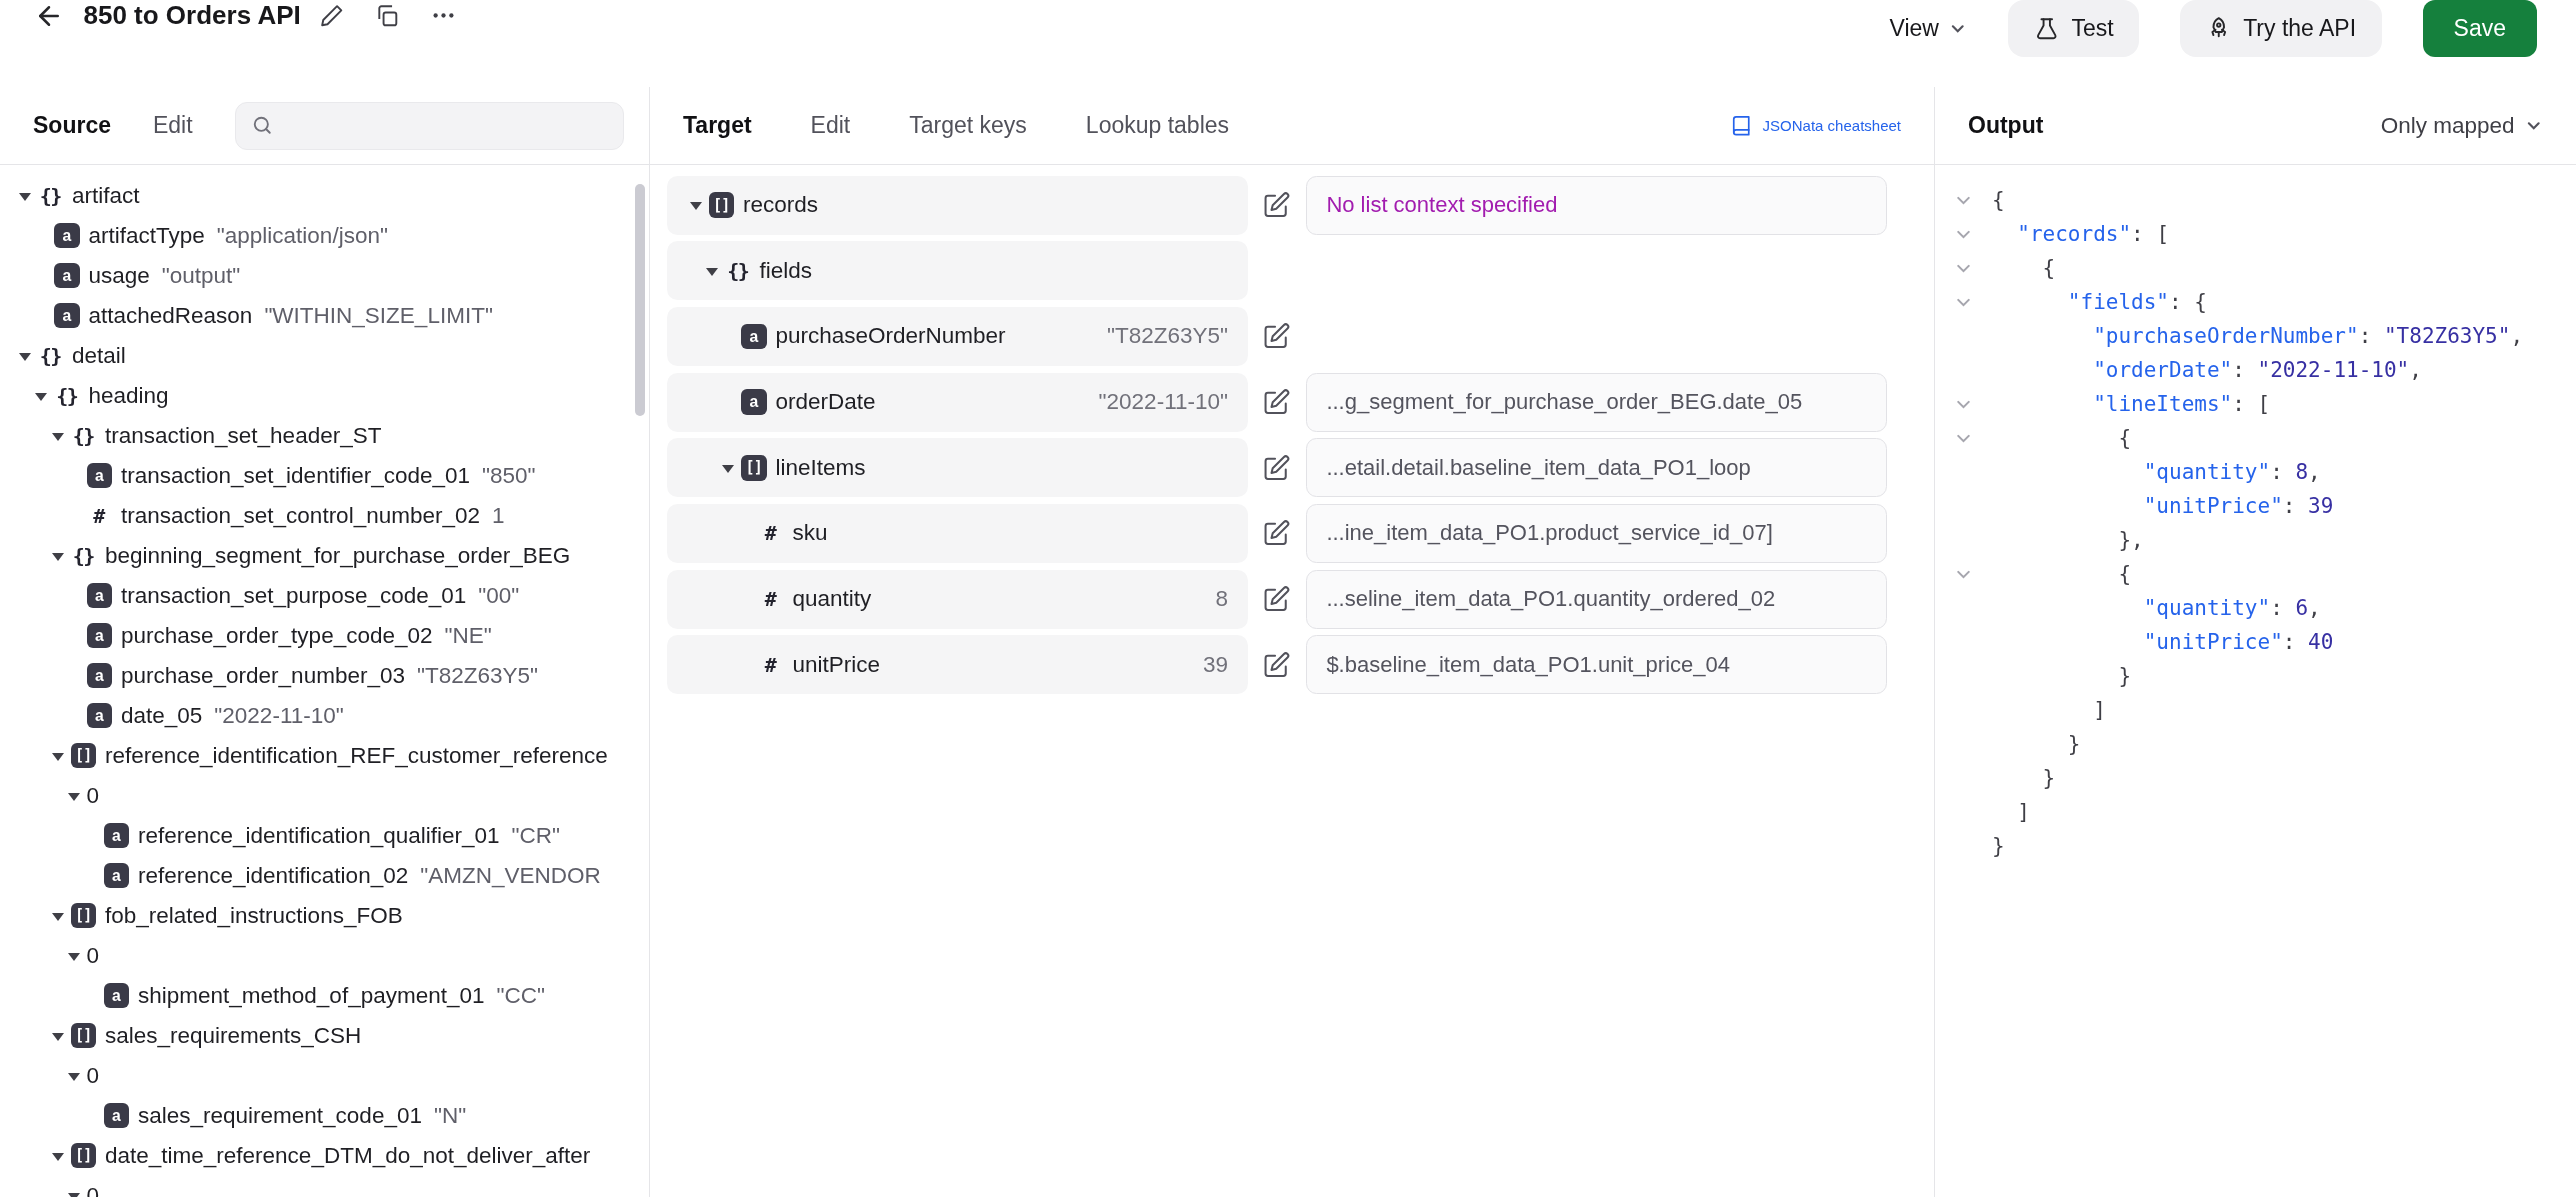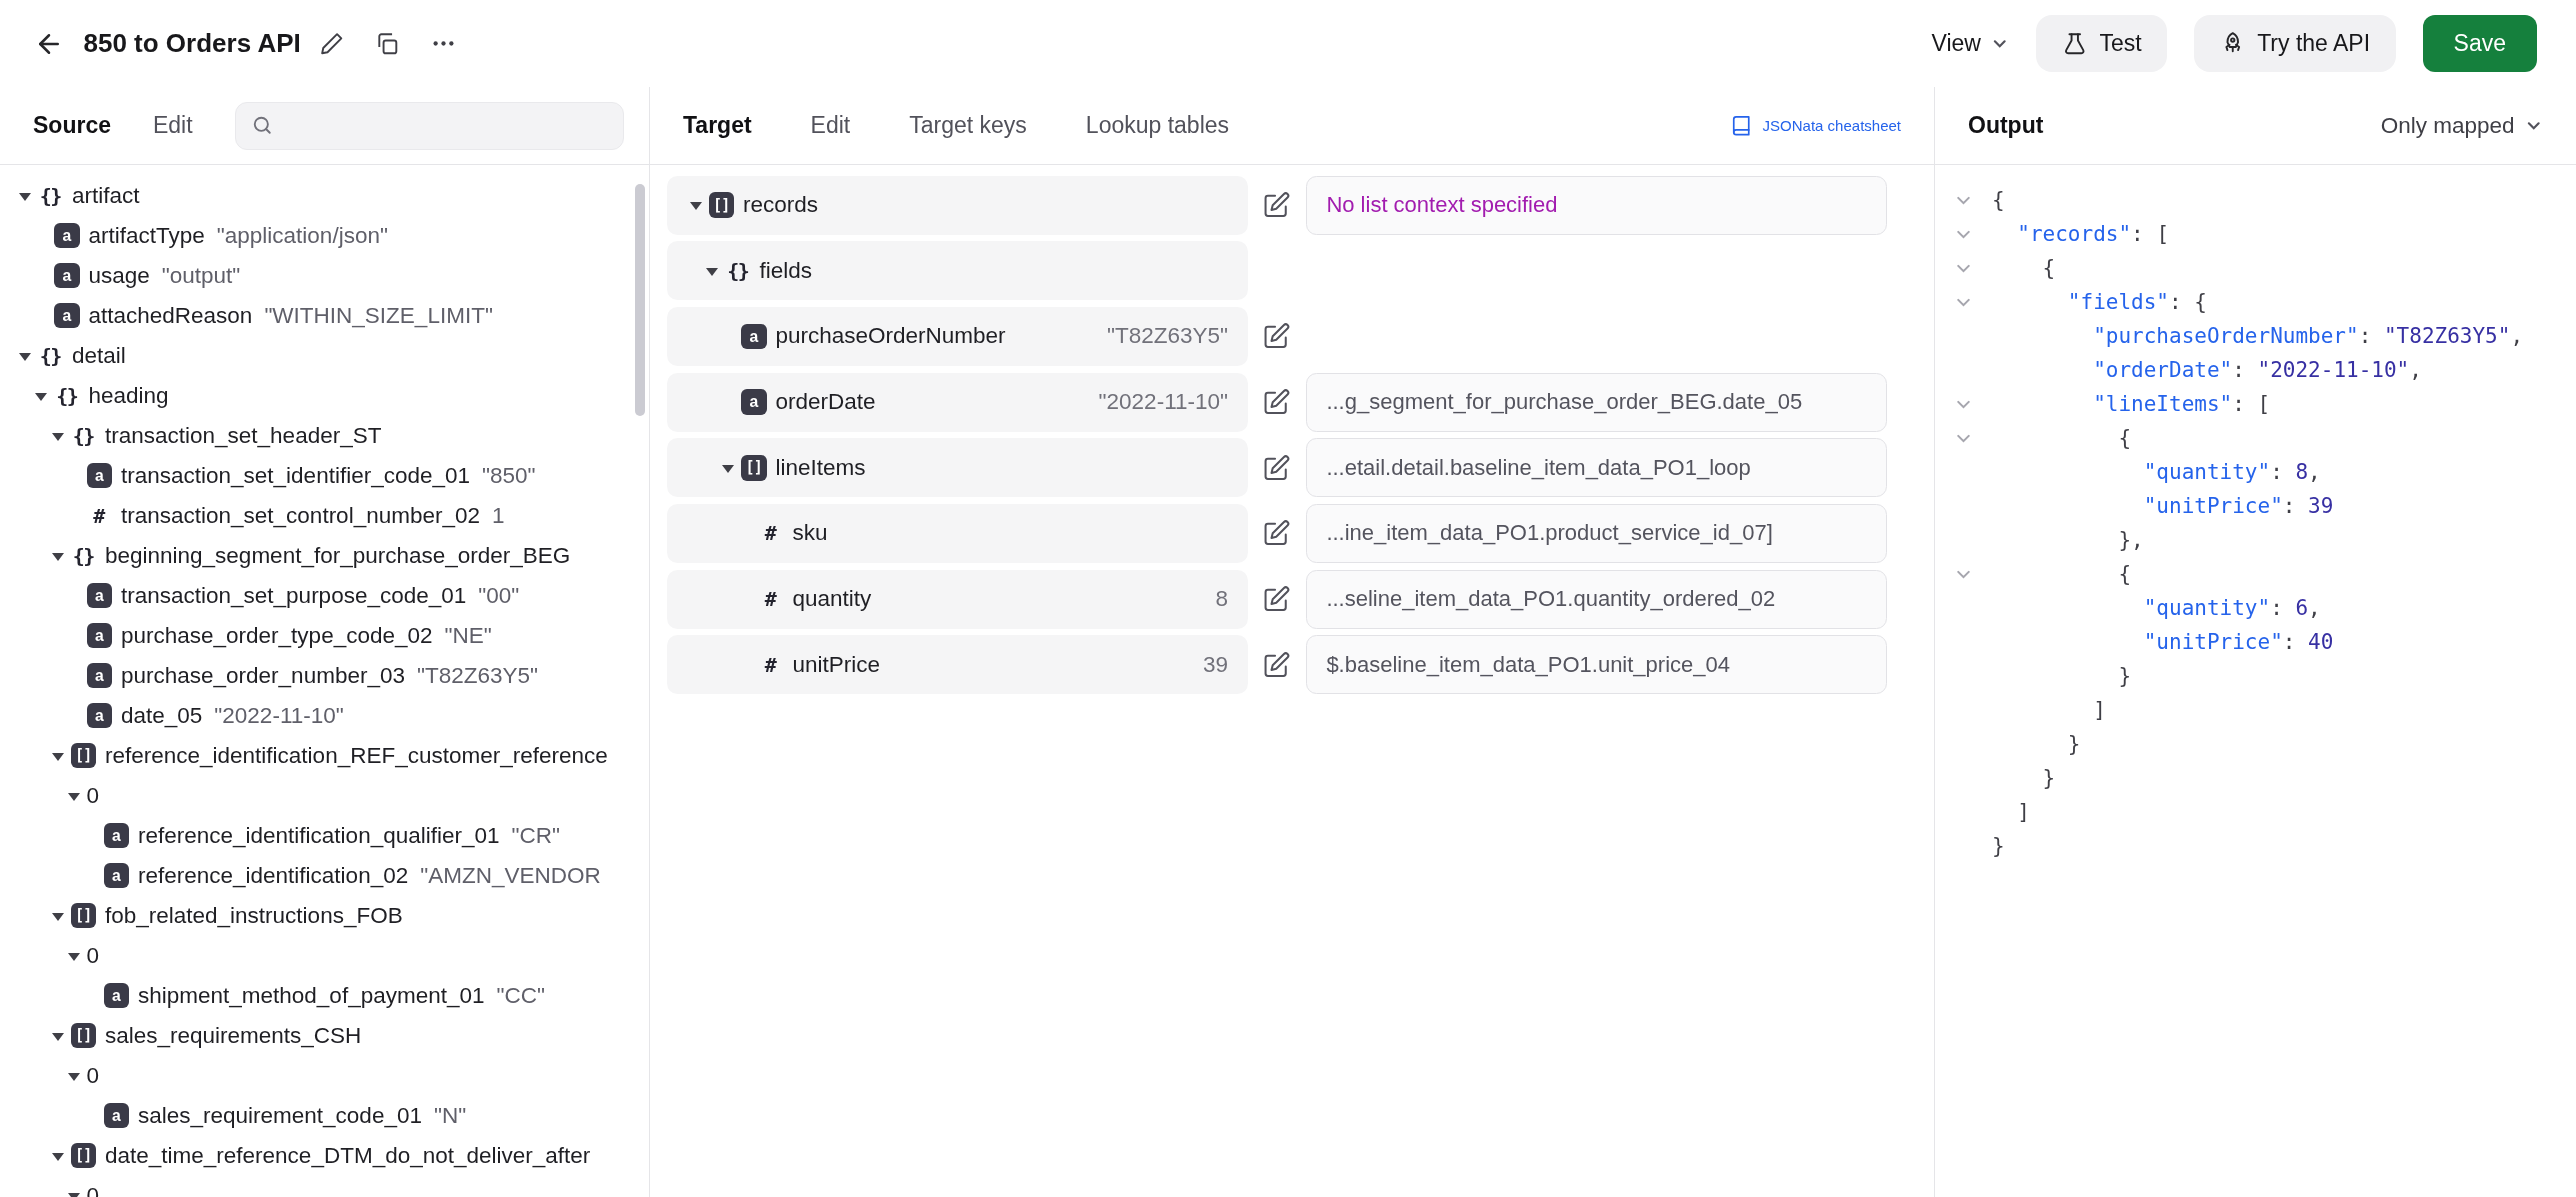--- a/index.html
+++ b/index.html
@@ -5,29 +5,29 @@
   *{margin:0;padding:0;box-sizing:border-box}
   :root{
     --save-green:#15803D; --link-blue:#2563EB;
     --json-key:#2563EB; --json-string:#3730A3; --json-number:#3730A3;
     --border:#e5e5e8; --row-bg:#f5f5f6; --ink:#18181b; --muted:#52525b;
   }
   html,body{width:2576px;height:1197px;overflow:hidden;background:#fff;
     font-family:"Liberation Sans",sans-serif;color:var(--ink);}
 
   
-  .topbar{height:87px;display:flex;align-items:center;justify-content:space-between;
+  .topbar{height:87px;display:flex;align-items:flex-start;justify-content:space-between;
     padding:0 39px 0 34px;background:#fff}
   .tb-left{display:flex;align-items:center}
   .icon-btn{background:none;border:0;cursor:pointer;display:flex;align-items:center;
     justify-content:center;padding:0}
   .doc-title{font-size:26px;font-weight:700;margin-left:19.5px;white-space:nowrap}
   .t-act{margin-left:30px}
   .t-act.first{margin-left:18px}
-  .tb-right{display:flex;align-items:center;gap:27px}
+  .tb-right{display:flex;align-items:center;gap:41px}
   .ghost-btn{display:flex;align-items:center;gap:9px;background:none;border:0;
     font:inherit;font-size:23px;color:var(--ink);cursor:pointer}
   .gray-btn{display:flex;align-items:center;gap:12px;background:#f1f1f3;border:0;
     border-radius:16px;height:57px;padding:0 25.5px;font:inherit;font-size:23px;
     font-weight:500;color:var(--ink);cursor:pointer;white-space:nowrap}
   .save-btn{background:var(--save-green);color:#fff;border:0;border-radius:12px;height:57px;
     padding:0 31px;font:inherit;font-size:23px;font-weight:500;cursor:pointer}
 
   
   .panels{display:flex;height:1110px}

